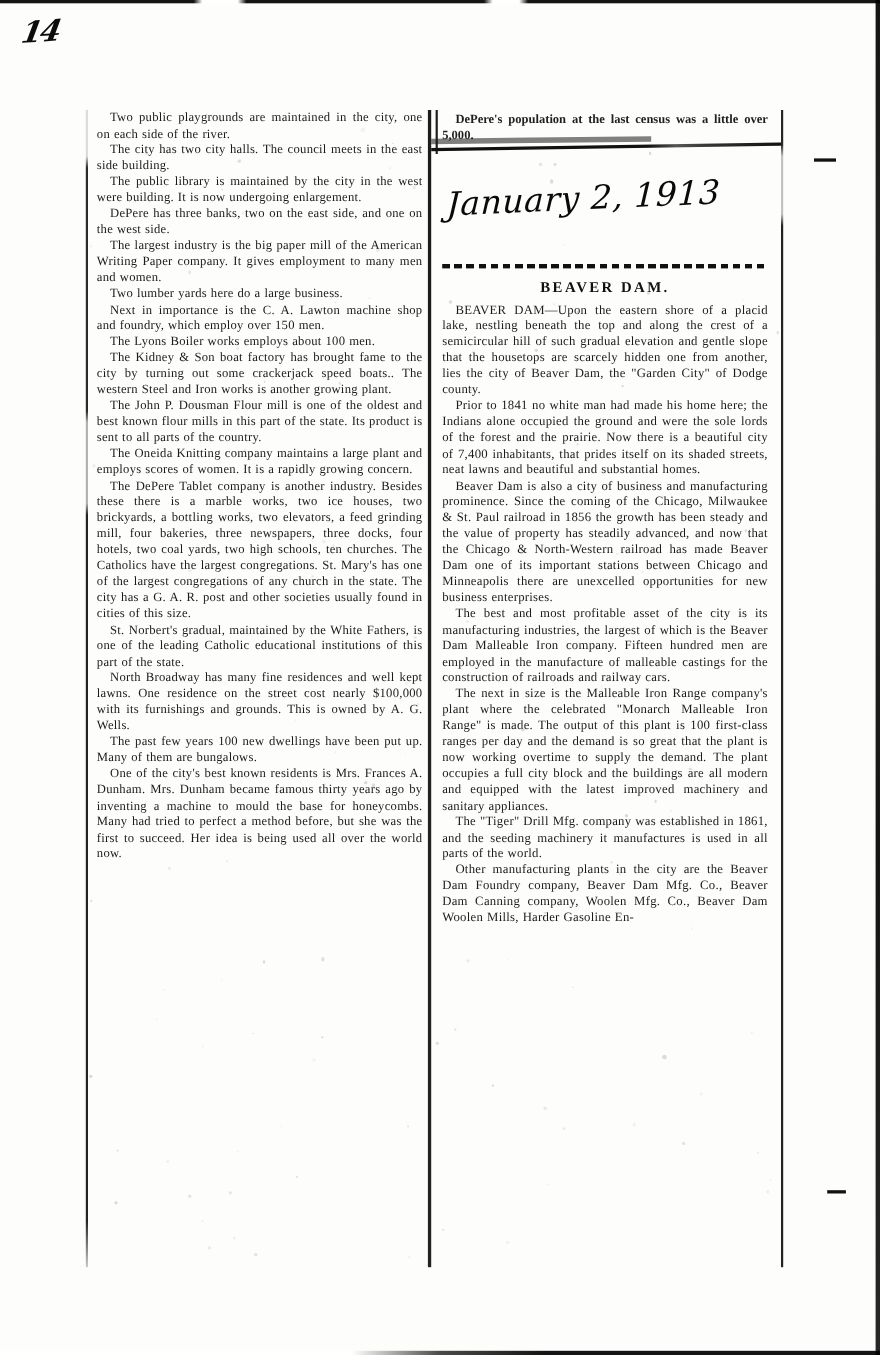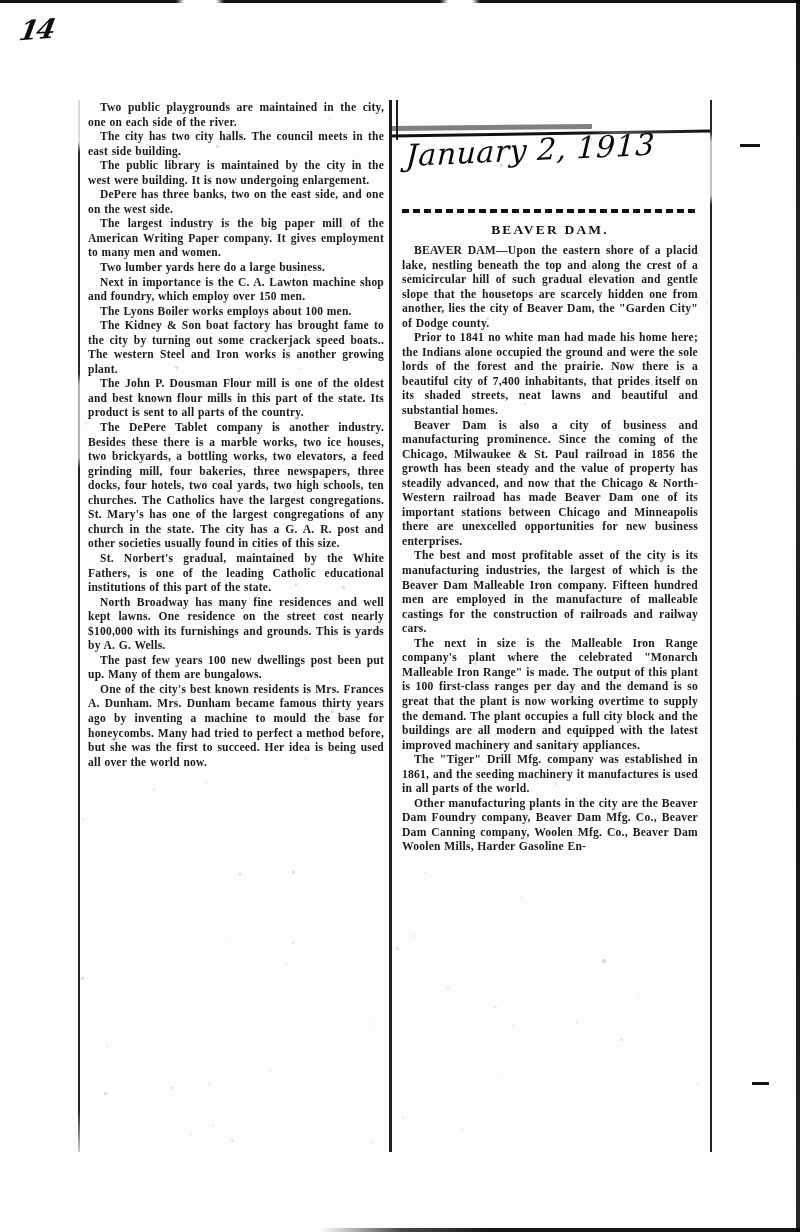--- a/index.html
+++ b/index.html
@@ -89,21 +89,21 @@
   #left-column  { left: 10px; }
   #right-column { left: 324px; }
 
   .para {
     margin: 0 0 0px 0;
     font-family: "Liberation Serif", serif;
     font-size: 11.6px;
     line-height: 14.55px;
     text-align: justify;
     text-indent: 12px;
-    font-weight: 700;
+    font-weight: 400;
     letter-spacing: .02em;
     word-spacing: .04em;
     color: #1b1b1b;
   }
   #left-column .para { font-size: 11.5px; }
 
   
   #census-stub {
     font-family: "Liberation Serif", serif;
     font-size: 11.4px;
@@ -192,29 +192,31 @@
       <p class="para">Two public playgrounds are maintained in the city, one on each side of the river.</p>
       <p class="para">The city has two city halls. The council meets in the east side building.</p>
       <p class="para">The public library is maintained by the city in the west were building. It is now undergoing enlargement.</p>
       <p class="para">DePere has three banks, two on the east side, and one on the west side.</p>
       <p class="para">The largest industry is the big paper mill of the American Writing Paper company. It gives employment to many men and women.</p>
       <p class="para">Two lumber yards here do a large business.</p>
       <p class="para">Next in importance is the C. A. Lawton machine shop and foundry, which employ over 150 men.</p>
       <p class="para">The Lyons Boiler works employs about 100 men.</p>
       <p class="para">The Kidney &amp; Son boat factory has brought fame to the city by turning out some crackerjack speed boats.. The western Steel and Iron works is another growing plant.</p>
       <p class="para">The John P. Dousman Flour mill is one of the oldest and best known flour mills in this part of the state. Its product is sent to all parts of the country.</p>
+      <p class="para">The Oneida Knitting company maintains a large plant and employs scores of women. It is a rapidly growing concern.</p>
       <p class="para">The DePere Tablet company is another industry. Besides these there is a marble works, two ice houses, two brickyards, a bottling works, two elevators, a feed grinding mill, four bakeries, three newspapers, three docks, four hotels, two coal yards, two high schools, ten churches. The Catholics have the largest congregations. St. Mary's has one of the largest congregations of any church in the state. The city has a G. A. R. post and other societies usually found in cities of this size.</p>
       <p class="para">St. Norbert's gradual, maintained by the White Fathers, is one of the leading Catholic educational institutions of this part of the state.</p>
-      <p class="para">North Broadway has many fine residences and well kept lawns. One residence on the street cost nearly $100,000 with its furnishings and grounds. This is yards by A. G. Wells.</p>
-      <p class="para">The past few years 100 new dwellings post been put up. Many of them are bungalows.</p>
+      <p class="para">North Broadway has many fine residences and well kept lawns. One residence on the street cost nearly $100,000 with its furnishings and grounds. This is owned by A. G. Wells.</p>
+      <p class="para">The past few years 100 new dwellings have been put up. Many of them are bungalows.</p>
       <p class="para">One of the city's best known residents is Mrs. Frances A. Dunham. Mrs. Dunham became famous thirty years ago by inventing a machine to mould the base for honeycombs. Many had tried to perfect a method before, but she was the first to succeed. Her idea is being used all over the world now.</p>
     </div>
 
     <div class="column" id="right-column">
 
+      <p id="census-stub">DePere's population at the last census was a little over 5,000.</p>
 
       <div id="handwritten-date">January 2, 1913</div>
 
       <div id="dash-divider"></div>
 
       <h2 id="article-headline">BEAVER DAM.</h2>
 
       <p class="para">BEAVER DAM—Upon the eastern shore of a placid lake, nestling beneath the top and along the crest of a semicircular hill of such gradual elevation and gentle slope that the housetops are scarcely hidden one from another, lies the city of Beaver Dam, the "Garden City" of Dodge county.</p>
       <p class="para">Prior to 1841 no white man had made his home here; the Indians alone occupied the ground and were the sole lords of the forest and the prairie. Now there is a beautiful city of 7,400 inhabitants, that prides itself on its shaded streets, neat lawns and beautiful and substantial homes.</p>
       <p class="para">Beaver Dam is also a city of business and manufacturing prominence. Since the coming of the Chicago, Milwaukee &amp; St. Paul railroad in 1856 the growth has been steady and the value of property has steadily advanced, and now that the Chicago &amp; North-Western railroad has made Beaver Dam one of its important stations between Chicago and Minneapolis there are unexcelled opportunities for new business enterprises.</p>

